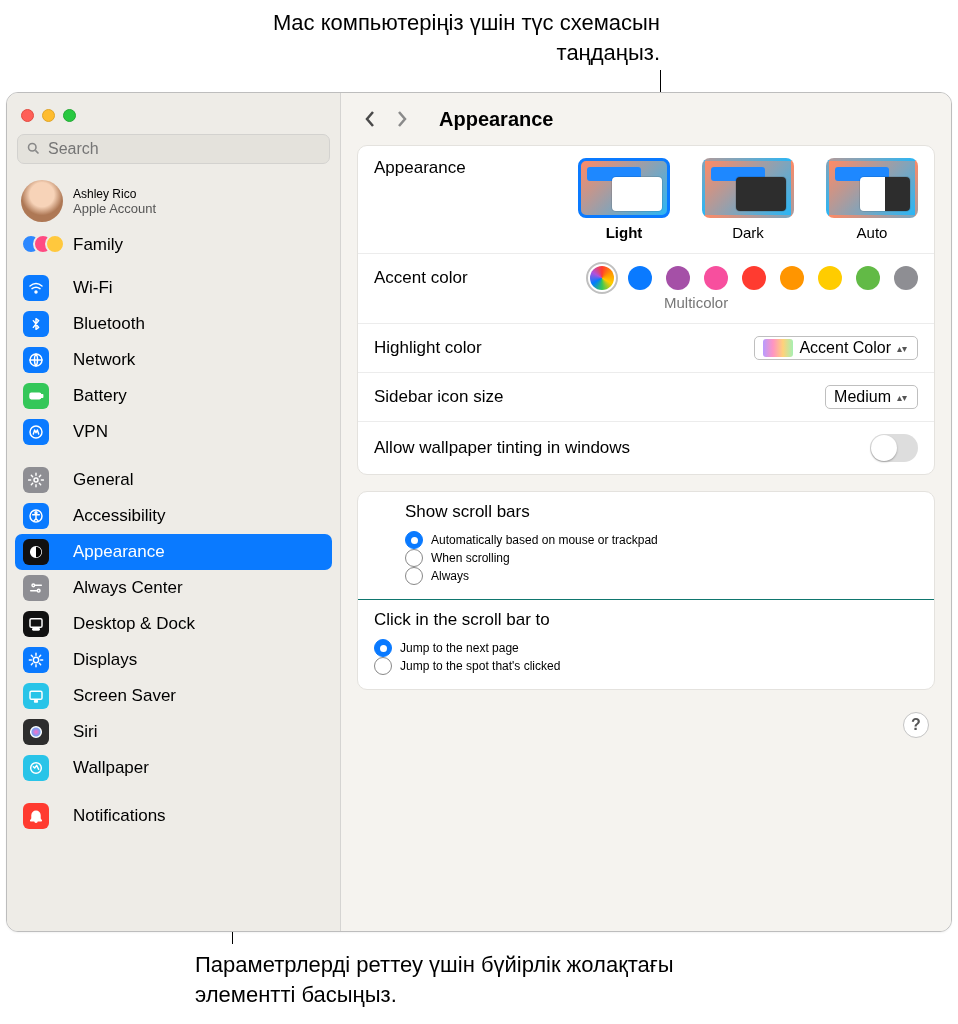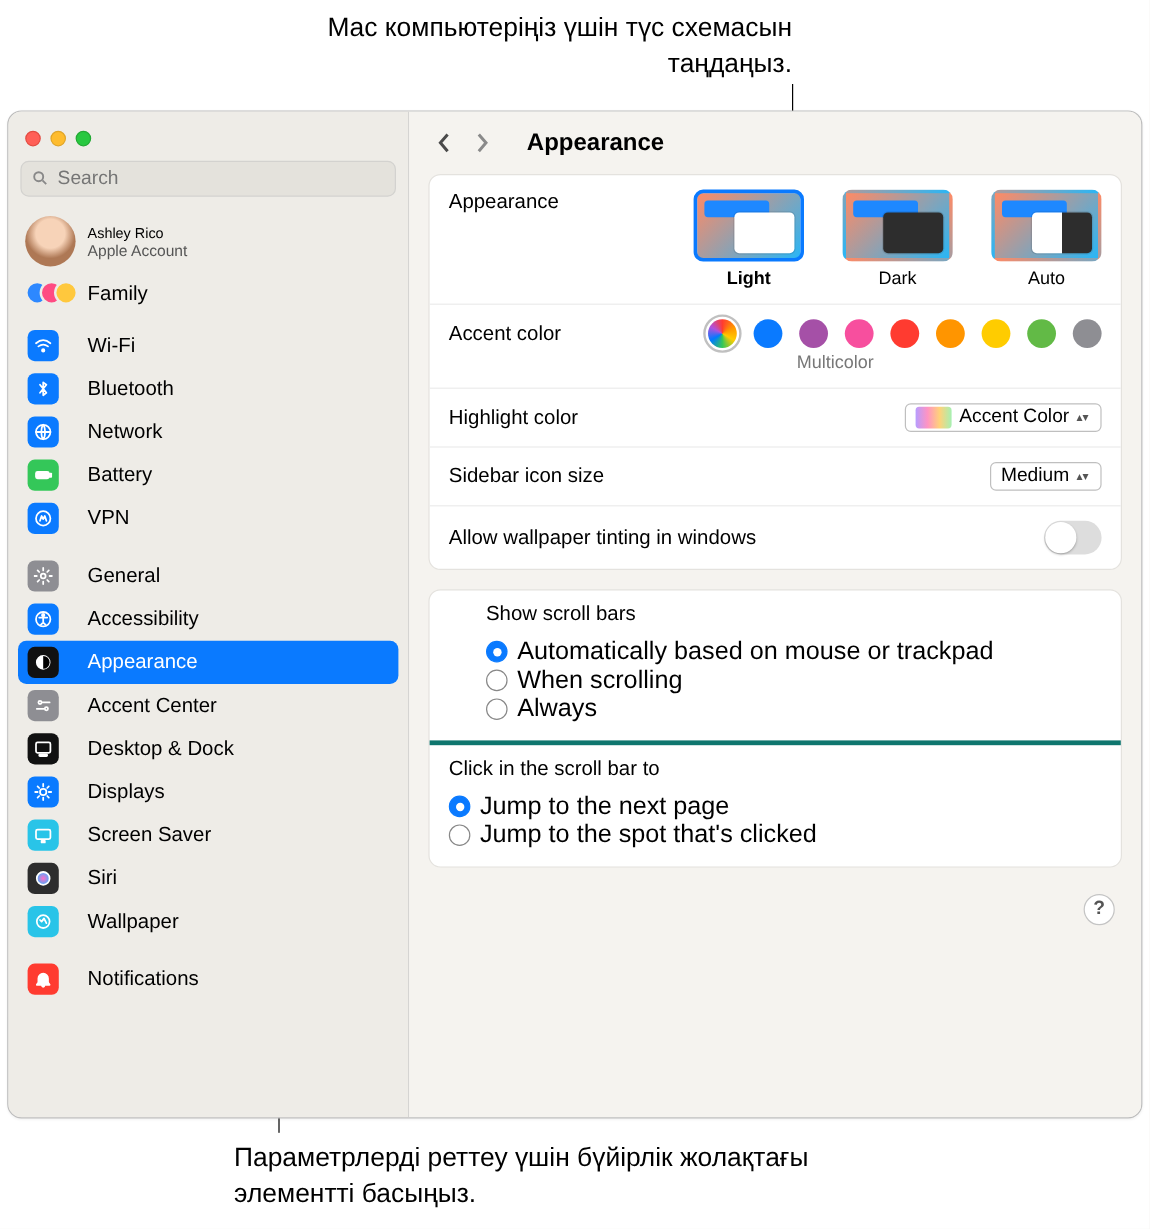--- a/index.html
+++ b/index.html
@@ -195,21 +195,21 @@
     width:48px; height:28px; border-radius:14px; background:#ddd; position:relative; cursor:pointer;
   }
   .toggle .knob {
     width:26px; height:26px; background:#fff; border-radius:50%;
     position:absolute; top:1px; left:1px;
     box-shadow:0 1px 2px rgba(0,0,0,0.3);
   }
 
   .radio-group { display:flex; flex-direction:column; padding:10px 16px 14px 16px; gap:5px;}
   .radio-title { font-size:17px; margin-bottom:4px;}
-  .radio-row { display:flex; align-items:center; gap:8px; font-size:21px; cursor:pointer;}
+  .radio-row { display:flex; align-items:center; gap:8px; font-size:12px; cursor:pointer;}
   .radio {
     width:18px; height:18px; border-radius:50%; border:1px solid #888; background:#fff;
     display:flex; align-items:center; justify-content:center;
   }
   .radio.checked { border-color:#0a7aff; background:#0a7aff;}
   .radio.checked::after{ content:""; width:7px; height:7px; background:#fff; border-radius:50%;}
 
   .help-btn {
     width:26px; height:26px; border-radius:50%; border:1px solid #c4c4c4;
     background:#fff; display:flex; align-items:center; justify-content:center;
@@ -333,21 +333,21 @@
         </li>
         <li class="sidebar-item">
           <div class="sb-icon" style="background: rgb(142, 142, 147);">
             <svg width="16" height="16" viewBox="0 0 24 24" fill="none" stroke="white" stroke-width="2.2" stroke-linecap="round" stroke-linejoin="round">
               <circle cx="8" cy="8" r="2"></circle>
               <line x1="11" y1="8" x2="20" y2="8"></line>
               <circle cx="16" cy="16" r="2"></circle>
               <line x1="4" y1="16" x2="13" y2="16"></line>
             </svg>
           </div>
-          <span>Accent Center</span>
+          <span>Always Center</span>
         </li>
         <li class="sidebar-item">
           <div class="sb-icon" style="background: rgb(17, 17, 17);">
             <svg width="16" height="16" viewBox="0 0 24 24" fill="none" stroke="white" stroke-width="2.2" stroke-linecap="round" stroke-linejoin="round">
               <rect x="3" y="4" width="18" height="13" rx="2"></rect>
               <rect x="7" y="19" width="10" height="2" rx="1" fill="white"></rect>
             </svg>
           </div>
           <span>Desktop &amp; Dock</span>
         </li>
@@ -488,21 +488,21 @@
         <div class="row">
           <div class="row-label">Allow wallpaper tinting in windows</div>
           <div class="row-spacer"></div>
           <div class="toggle">
               <div class="knob"></div>
             </div>
         </div>
       </div>
 
       <div class="section">
-        <div class="radio-group" style="border-bottom:4px solid #0f766e;padding-left:47px;">
+        <div class="radio-group" style="border-bottom:1px solid #0f766e;padding-left:47px;">
           <div class="radio-title">Show scroll bars</div>
           <div id="scrollbars-options">
               <div class="radio-row">
                 <div class="radio checked"></div>
                 <span>Automatically based on mouse or trackpad</span>
               </div>
               <div class="radio-row">
                 <div class="radio"></div>
                 <span>When scrolling</span>
               </div>

